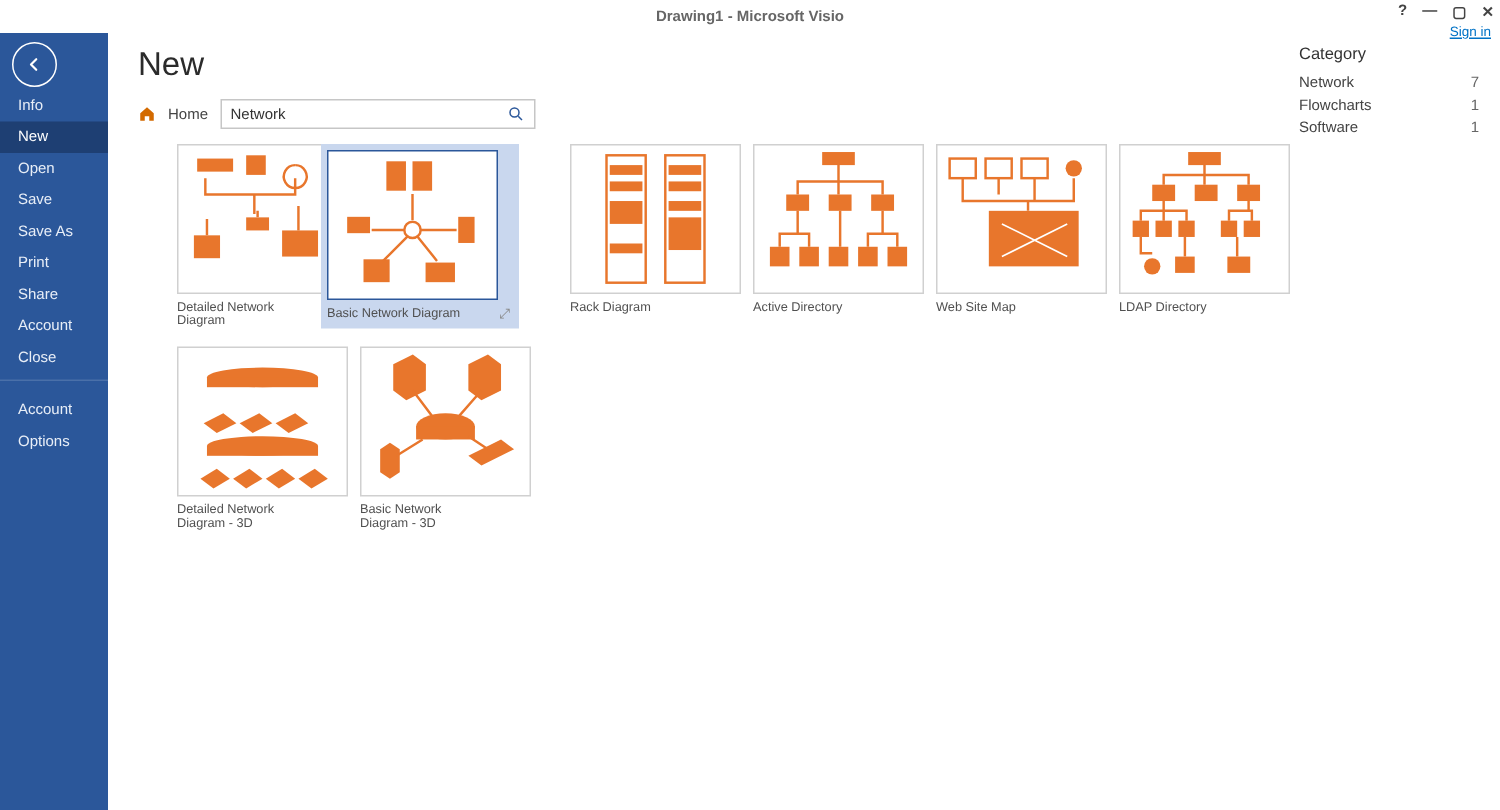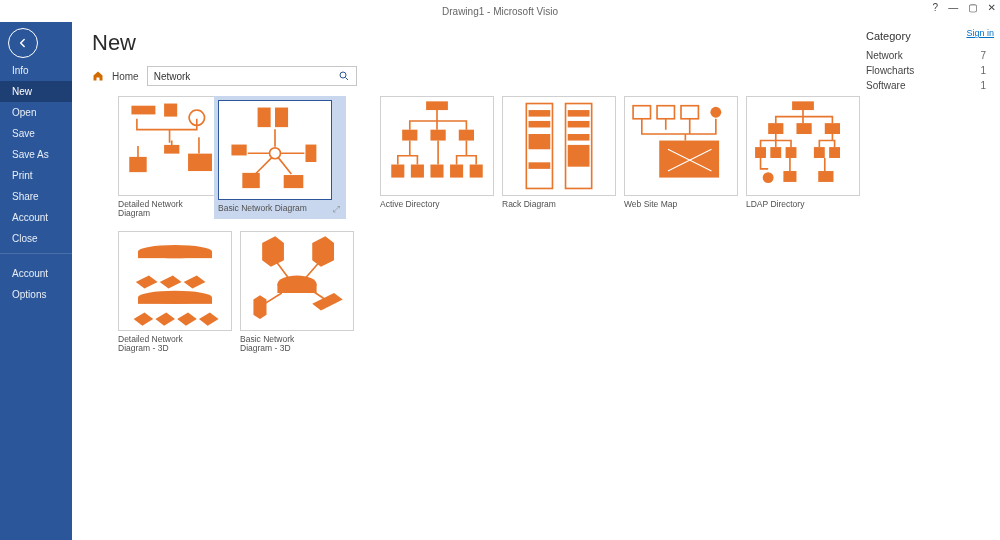--- a/index.html
+++ b/index.html
@@ -1,21 +1,21 @@
 <!DOCTYPE html>
 <html><head>
 <meta charset="utf-8">
 <style>
 * { margin: 0; padding: 0; box-sizing: border-box; font-family: "Segoe UI", Arial, sans-serif; }
 body { width: 1000px; height: 540px; overflow: hidden; background: #fff; display: flex; flex-direction: column; }
 
-.titlebar { height: 22px; display: flex; align-items: center; justify-content: center; position: relative; font-size: 10px; color: #666; }
+.titlebar { height: 22px; display: flex; align-items: center; justify-content: center; position: relative; font-size: 10px; color: #666; font-weight: bold; }
 .titlebar .controls { position: absolute; right: 4px; top: 2px; display: flex; gap: 10px; font-size: 10px; color: #444; }
 .titlebar .controls span { cursor: pointer; }
-.signin { position: absolute; right: 6px; top: 28px; font-size: 9px; color: #0072c6; text-decoration: underline; cursor: pointer; z-index: 5; text-align: center; }
+.signin { position: absolute; right: 6px; top: 16px; font-size: 9px; color: #0072c6; text-decoration: underline; cursor: pointer; z-index: 5; text-align: center; }
 
 .main { flex: 1; display: flex; }
 
 .sidebar { width: 72px; background: #2b579a; color: #fff; display: flex; flex-direction: column; font-size: 10px; position: relative; }
 .back { width: 30px; height: 30px; border: 1.5px solid #fff; border-radius: 50%; margin: 6px 0 2px 8px; display: flex; align-items: center; justify-content: center; cursor: pointer; }
 .back svg { width: 14px; height: 14px; }
 .nav { display: flex; flex-direction: column; }
 .nav-item { padding: 5px 12px; color: #e8eef7; cursor: pointer; }
 .nav-item.active { background: #1e3f73; color: #fff; }
 .nav-spacer { height: 8px; border-top: 1px solid rgba(255,255,255,0.15); margin: 4px 0 2px; }
@@ -134,51 +134,51 @@
                 <rect class="og" x="58" y="68" width="18" height="12"></rect>
                 <path class="ogs" d="M50 26 v16 M45 48 h-20 M55 48 h22 M47 52 l-15 15 M53 52 l12 15"></path>
               </svg>
             </div>
             <div class="tmpl-label">Basic Network Diagram</div>
             <span class="pin">⤢</span>
           </div>
           <div class="template" style="position: relative;">
             <div class="thumb">
               <svg viewBox="0 0 100 90">
+                <rect class="ogs" x="20" y="6" width="24" height="78"></rect>
+                <rect class="ogs" x="56" y="6" width="24" height="78"></rect>
+                <rect class="og" x="22" y="12" width="20" height="6"></rect>
+                <rect class="og" x="22" y="22" width="20" height="6"></rect>
+                <rect class="og" x="22" y="34" width="20" height="14"></rect>
+                <rect class="og" x="22" y="60" width="20" height="6"></rect>
+                <rect class="og" x="58" y="12" width="20" height="6"></rect>
+                <rect class="og" x="58" y="22" width="20" height="6"></rect>
+                <rect class="og" x="58" y="34" width="20" height="6"></rect>
+                <rect class="og" x="58" y="44" width="20" height="20"></rect>
+              </svg>
+            </div>
+            <div class="tmpl-label">Rack Diagram</div>
+          </div>
+          <div class="template" style="position: relative;">
+            <div class="thumb">
+              <svg viewBox="0 0 100 90">
                 <rect class="og" x="40" y="4" width="20" height="8"></rect>
                 <rect class="og" x="18" y="30" width="14" height="10"></rect>
                 <rect class="og" x="44" y="30" width="14" height="10"></rect>
                 <rect class="og" x="70" y="30" width="14" height="10"></rect>
                 <path class="ogs" d="M50 12 v10 M50 22 h-25 v8 M50 22 h27 v8 M50 22 v8"></path>
                 <rect class="og" x="8" y="62" width="12" height="12"></rect>
                 <rect class="og" x="26" y="62" width="12" height="12"></rect>
                 <rect class="og" x="44" y="62" width="12" height="12"></rect>
                 <rect class="og" x="62" y="62" width="12" height="12"></rect>
                 <rect class="og" x="80" y="62" width="12" height="12"></rect>
                 <path class="ogs" d="M25 40 v14 h-11 v8 M25 54 h7 v8 M51 40 v22 M77 40 v14 h-9 v8 M77 54 h9 v8"></path>
               </svg>
             </div>
             <div class="tmpl-label">Active Directory</div>
-          </div>
-          <div class="template" style="position: relative;">
-            <div class="thumb">
-              <svg viewBox="0 0 100 90">
-                <rect class="ogs" x="20" y="6" width="24" height="78"></rect>
-                <rect class="ogs" x="56" y="6" width="24" height="78"></rect>
-                <rect class="og" x="22" y="12" width="20" height="6"></rect>
-                <rect class="og" x="22" y="22" width="20" height="6"></rect>
-                <rect class="og" x="22" y="34" width="20" height="14"></rect>
-                <rect class="og" x="22" y="60" width="20" height="6"></rect>
-                <rect class="og" x="58" y="12" width="20" height="6"></rect>
-                <rect class="og" x="58" y="22" width="20" height="6"></rect>
-                <rect class="og" x="58" y="34" width="20" height="6"></rect>
-                <rect class="og" x="58" y="44" width="20" height="20"></rect>
-              </svg>
-            </div>
-            <div class="tmpl-label">Rack Diagram</div>
           </div>
           <div class="template" style="position: relative;">
             <div class="thumb">
               <svg viewBox="0 0 100 90">
                 <rect class="ogs" x="6" y="8" width="16" height="12"></rect>
                 <rect class="ogs" x="28" y="8" width="16" height="12"></rect>
                 <rect class="ogs" x="50" y="8" width="16" height="12"></rect>
                 <circle class="og" cx="82" cy="14" r="5"></circle>
                 <rect class="og" x="30" y="40" width="55" height="34"></rect>
                 <path class="ogs" d="M14 20 v14 h40 M36 20 v10 M58 20 v14 M82 20 v14 h-28 M54 34 v6"></path>

